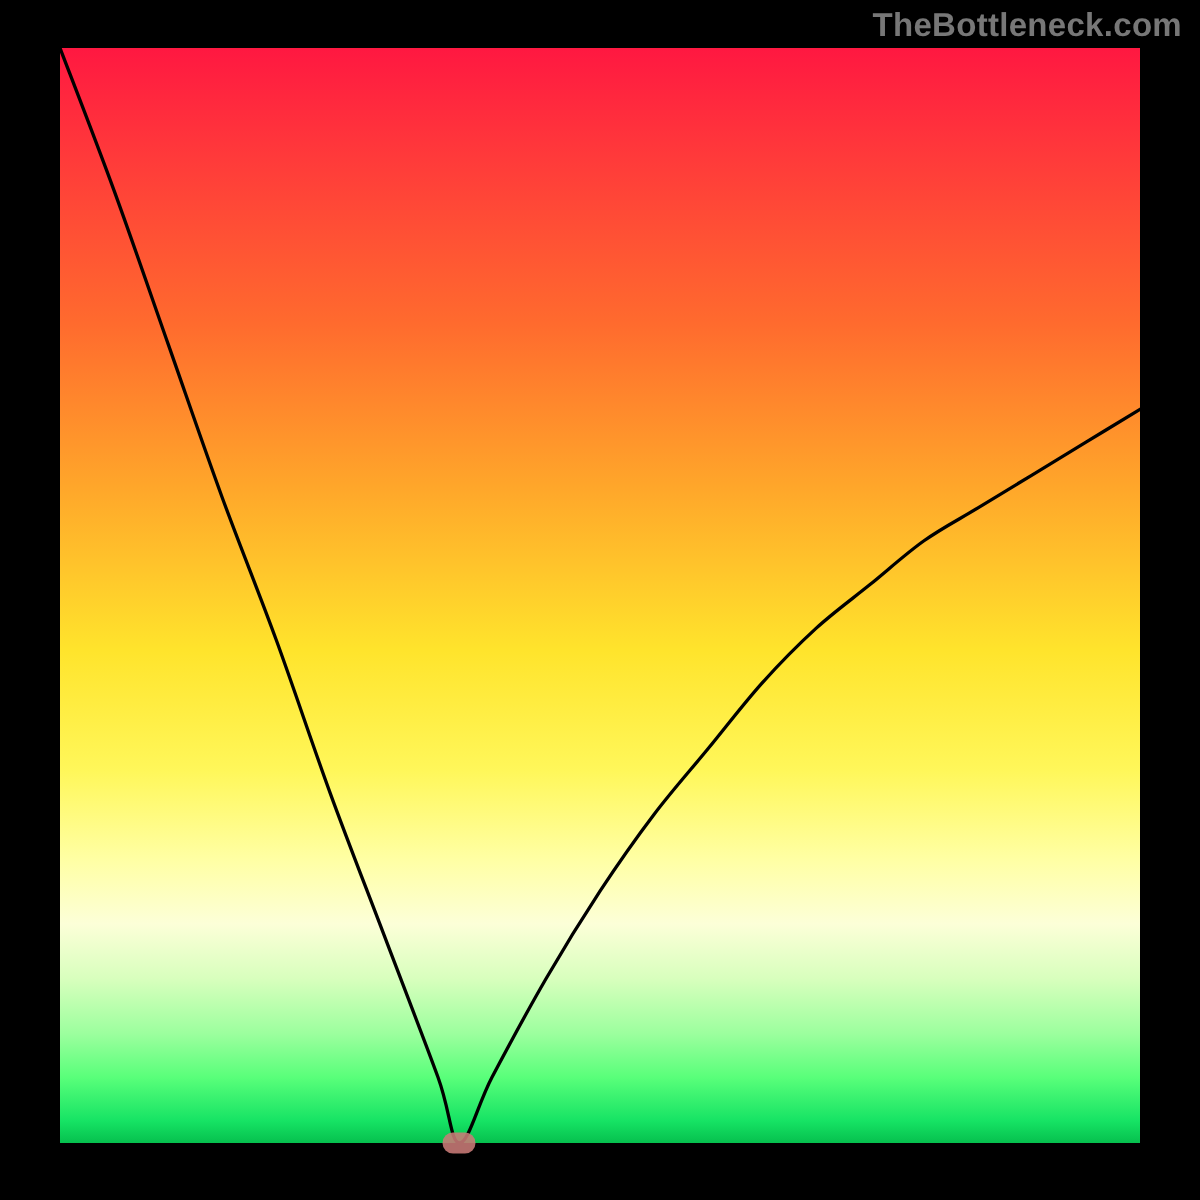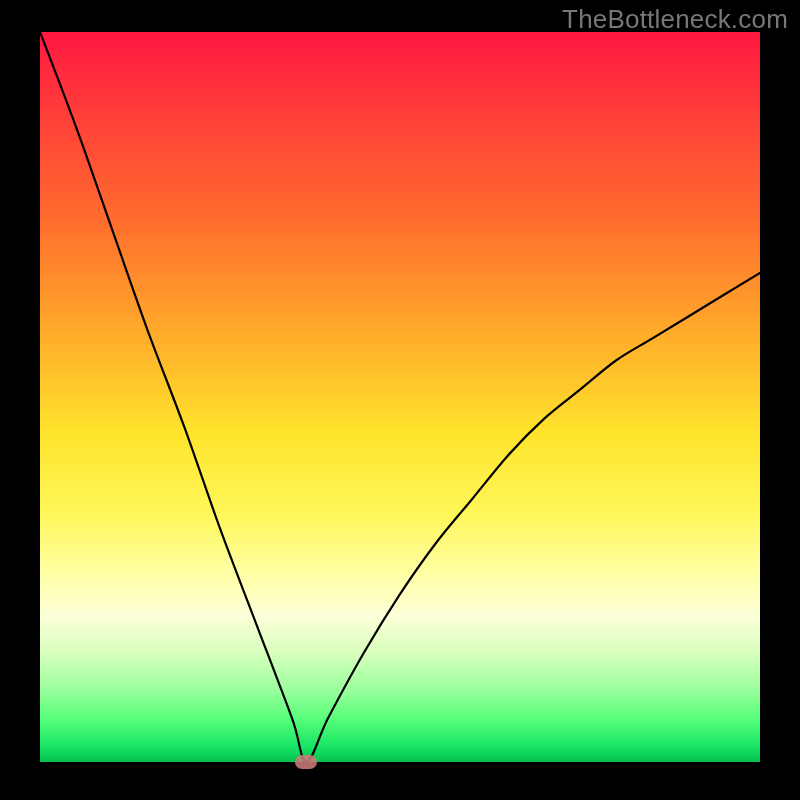--- a/index.html
+++ b/index.html
@@ -41,22 +41,22 @@
       #59ff7a 94%,
       #16e364 98%,
       #06c04e 100%
     );
   }
   .watermark {
     position: absolute;
     top: 4px;
     right: 12px;
     color: #777;
-    font-size: 26px;
-    font-weight: 400;
+    font-size: 22px;
+    font-weight: 700;
     letter-spacing: 0.2px;
     user-select: none;
   }
   svg.curve {
     position: absolute;
     left: 0;
     top: 0;
     width: 720px;
     height: 730px;
     pointer-events: none;

